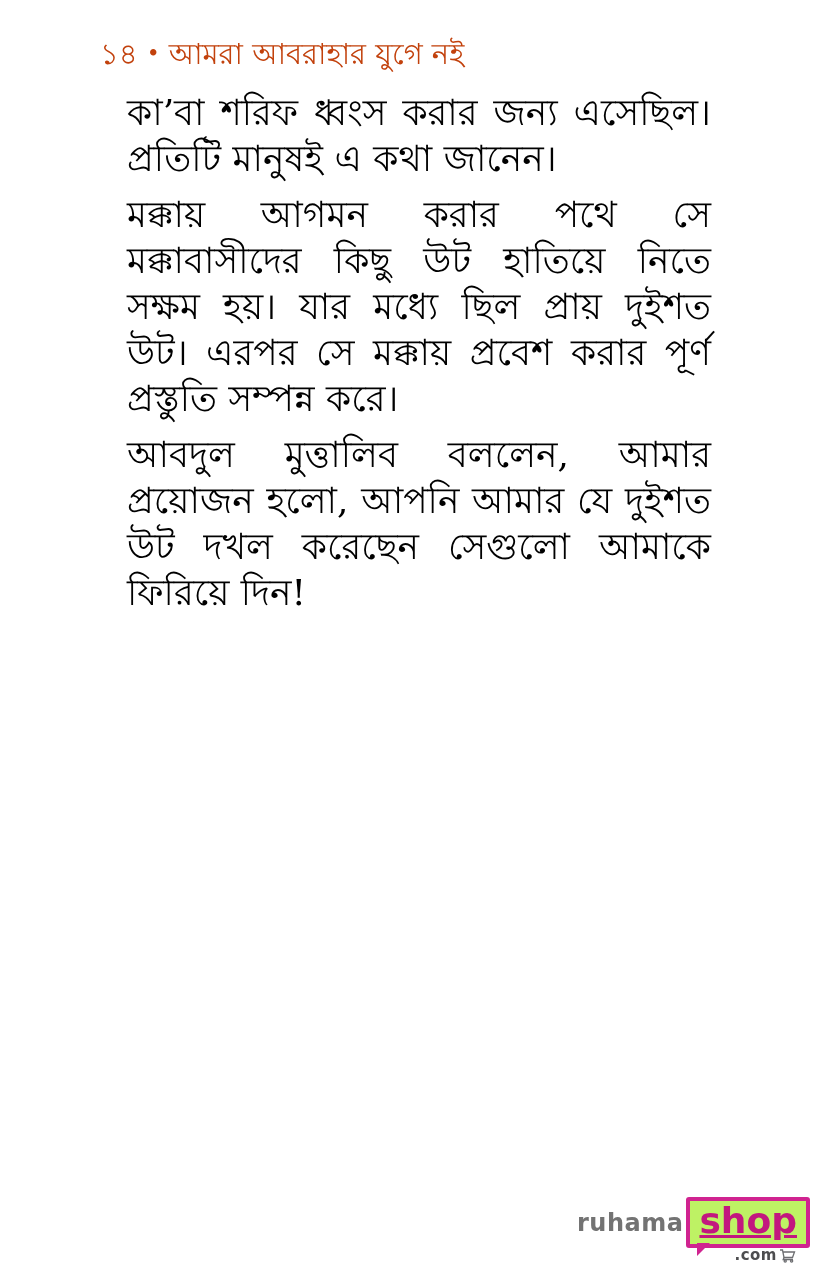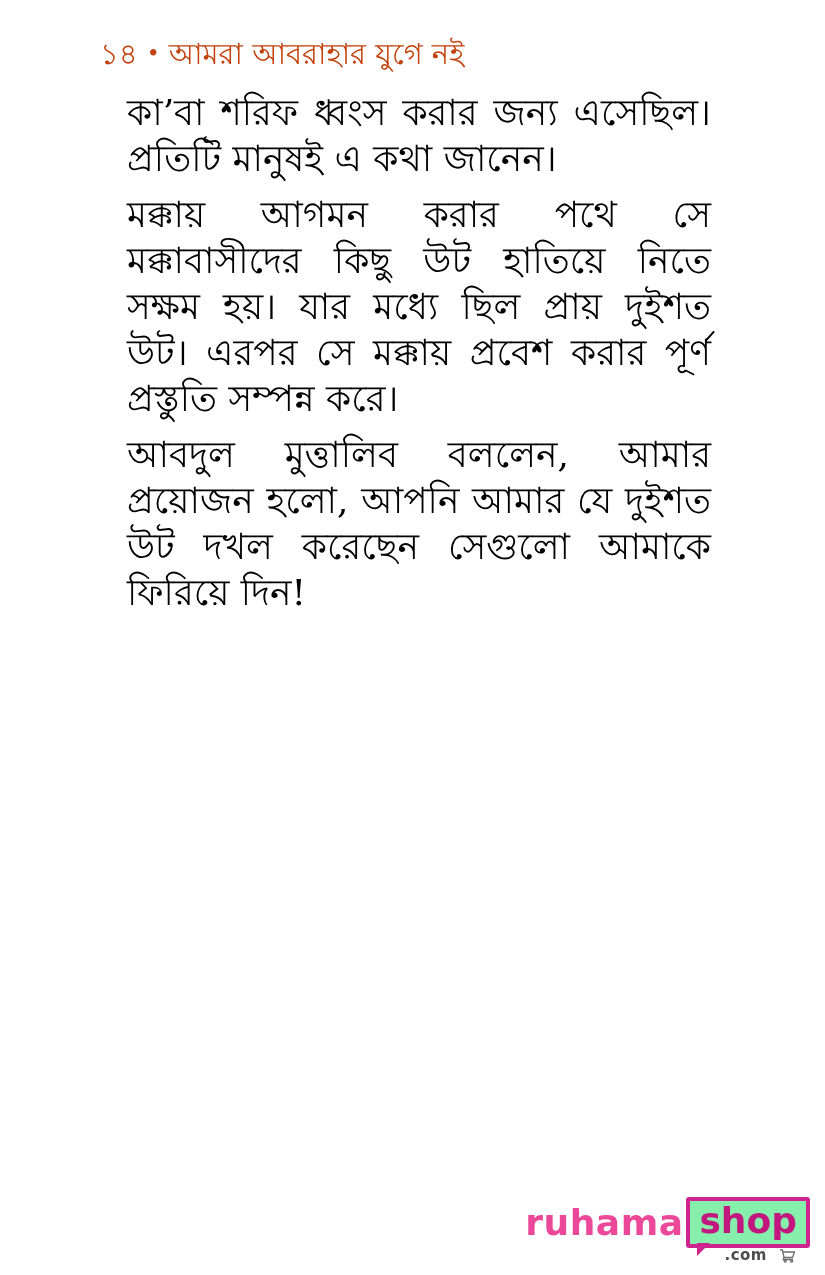--- a/index.html
+++ b/index.html
@@ -47,53 +47,54 @@
   .brand-logo {
     position: absolute;
     right: 15px;
     bottom: 27px;
     display: flex;
     align-items: center;
     font-family: "DejaVu Sans", "Liberation Sans", sans-serif;
     line-height: 1;
   }
   .brand-first {
-    color: #ec4899;
+    color: #737373;
     font-weight: bold;
-    font-size: 36px;
+    font-size: 24px;
     letter-spacing: 0.5px;
   }
   .brand-badge {
     position: relative;
     display: inline-block;
     margin-left: 3px;
     padding: 2px 9px 5px 9px;
     border: 4px solid #d02390;
     border-radius: 3px;
-    background: #86efac;
+    background: #bef264;
     color: #c2177f;
     font-weight: bold;
     font-size: 36px;
+    text-decoration: underline;
   }
   .bubble-tail {
     position: absolute;
     left: 7px;
     bottom: -12px;
     width: 0;
     height: 0;
     border-top: 13px solid #d02390;
     border-right: 13px solid transparent;
   }
   .brand-domain-row {
     position: absolute;
     right: 10px;
     bottom: -19px;
     display: flex;
     align-items: center;
-    gap: 12px;
+    gap: 2px;
     color: #4d4d4f;
     font-weight: bold;
     font-size: 15px;
     letter-spacing: 0.5px;
   }
   .cart-icon svg {
     display: block;
   }
 </style>
 </head>

